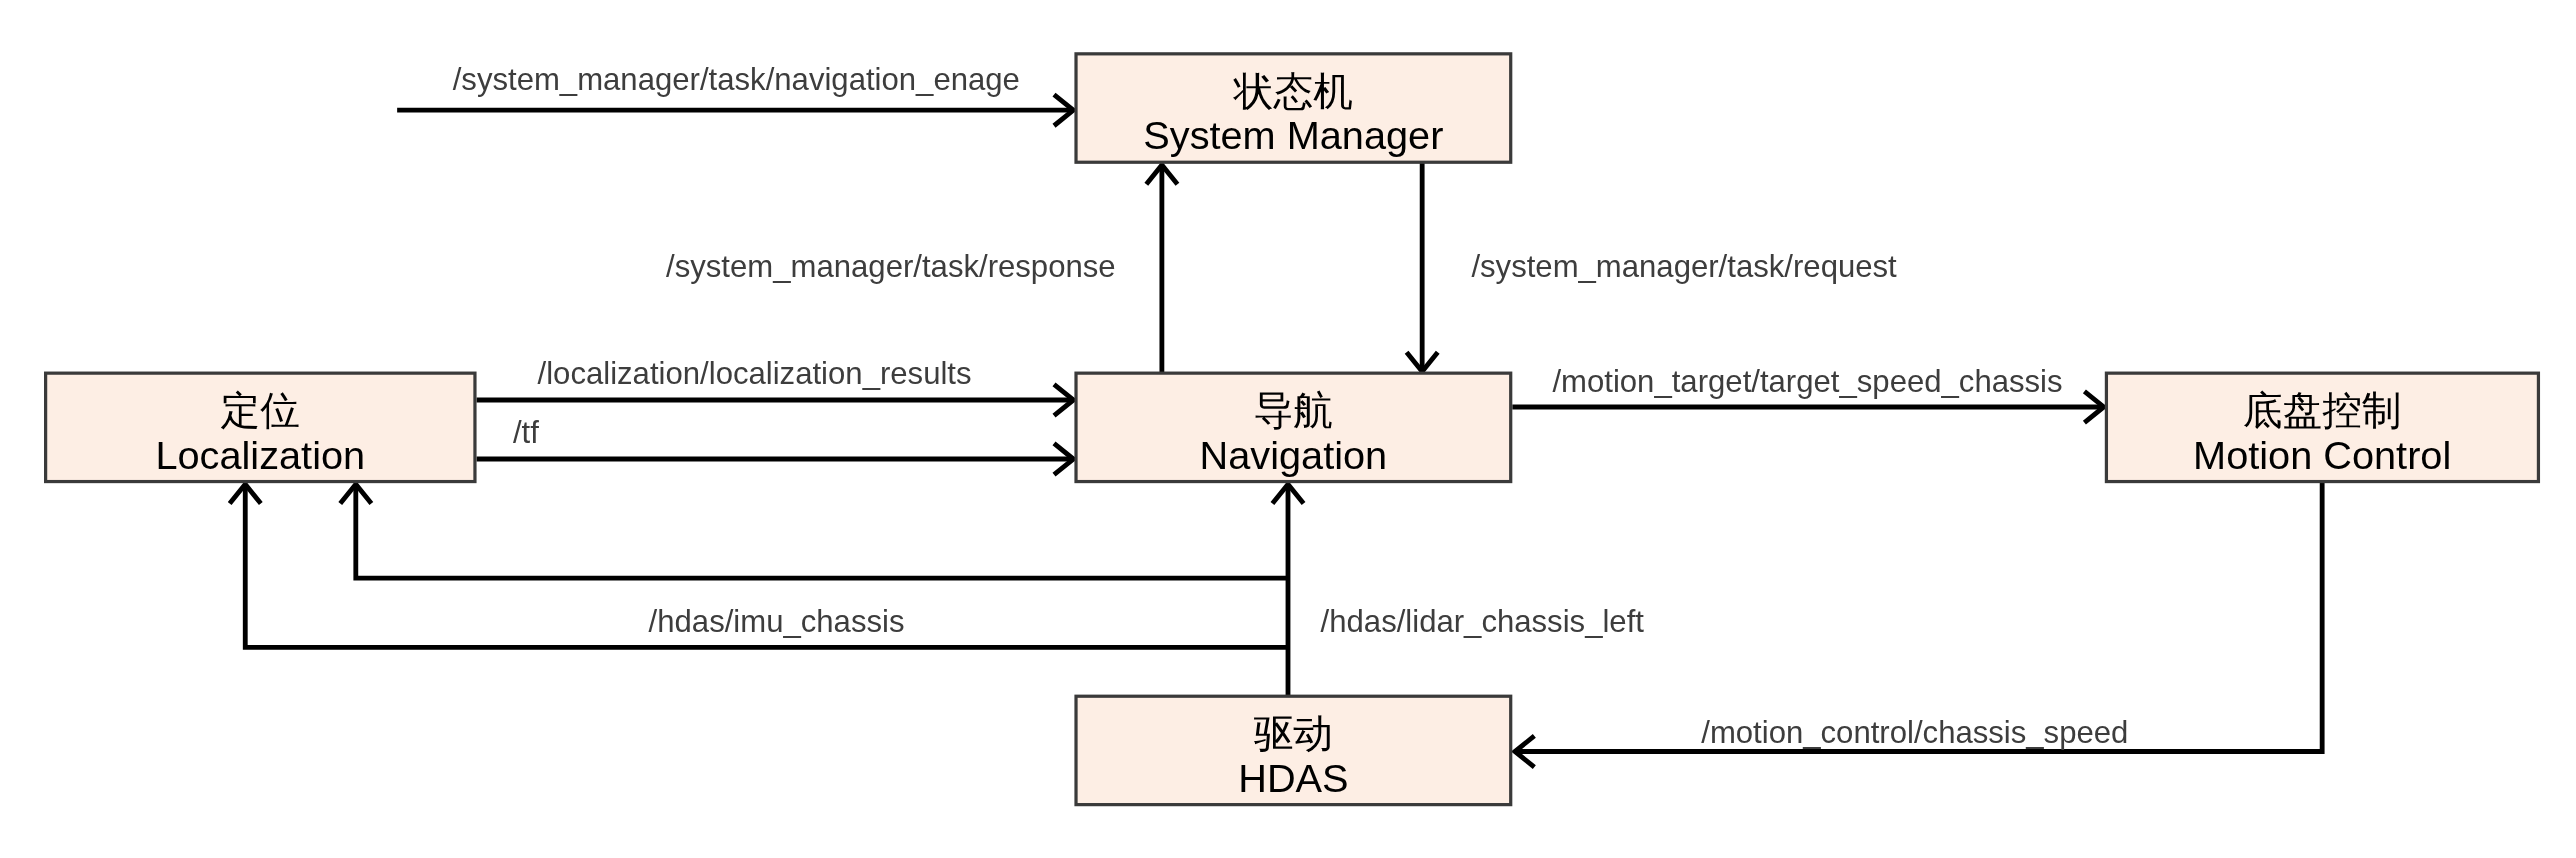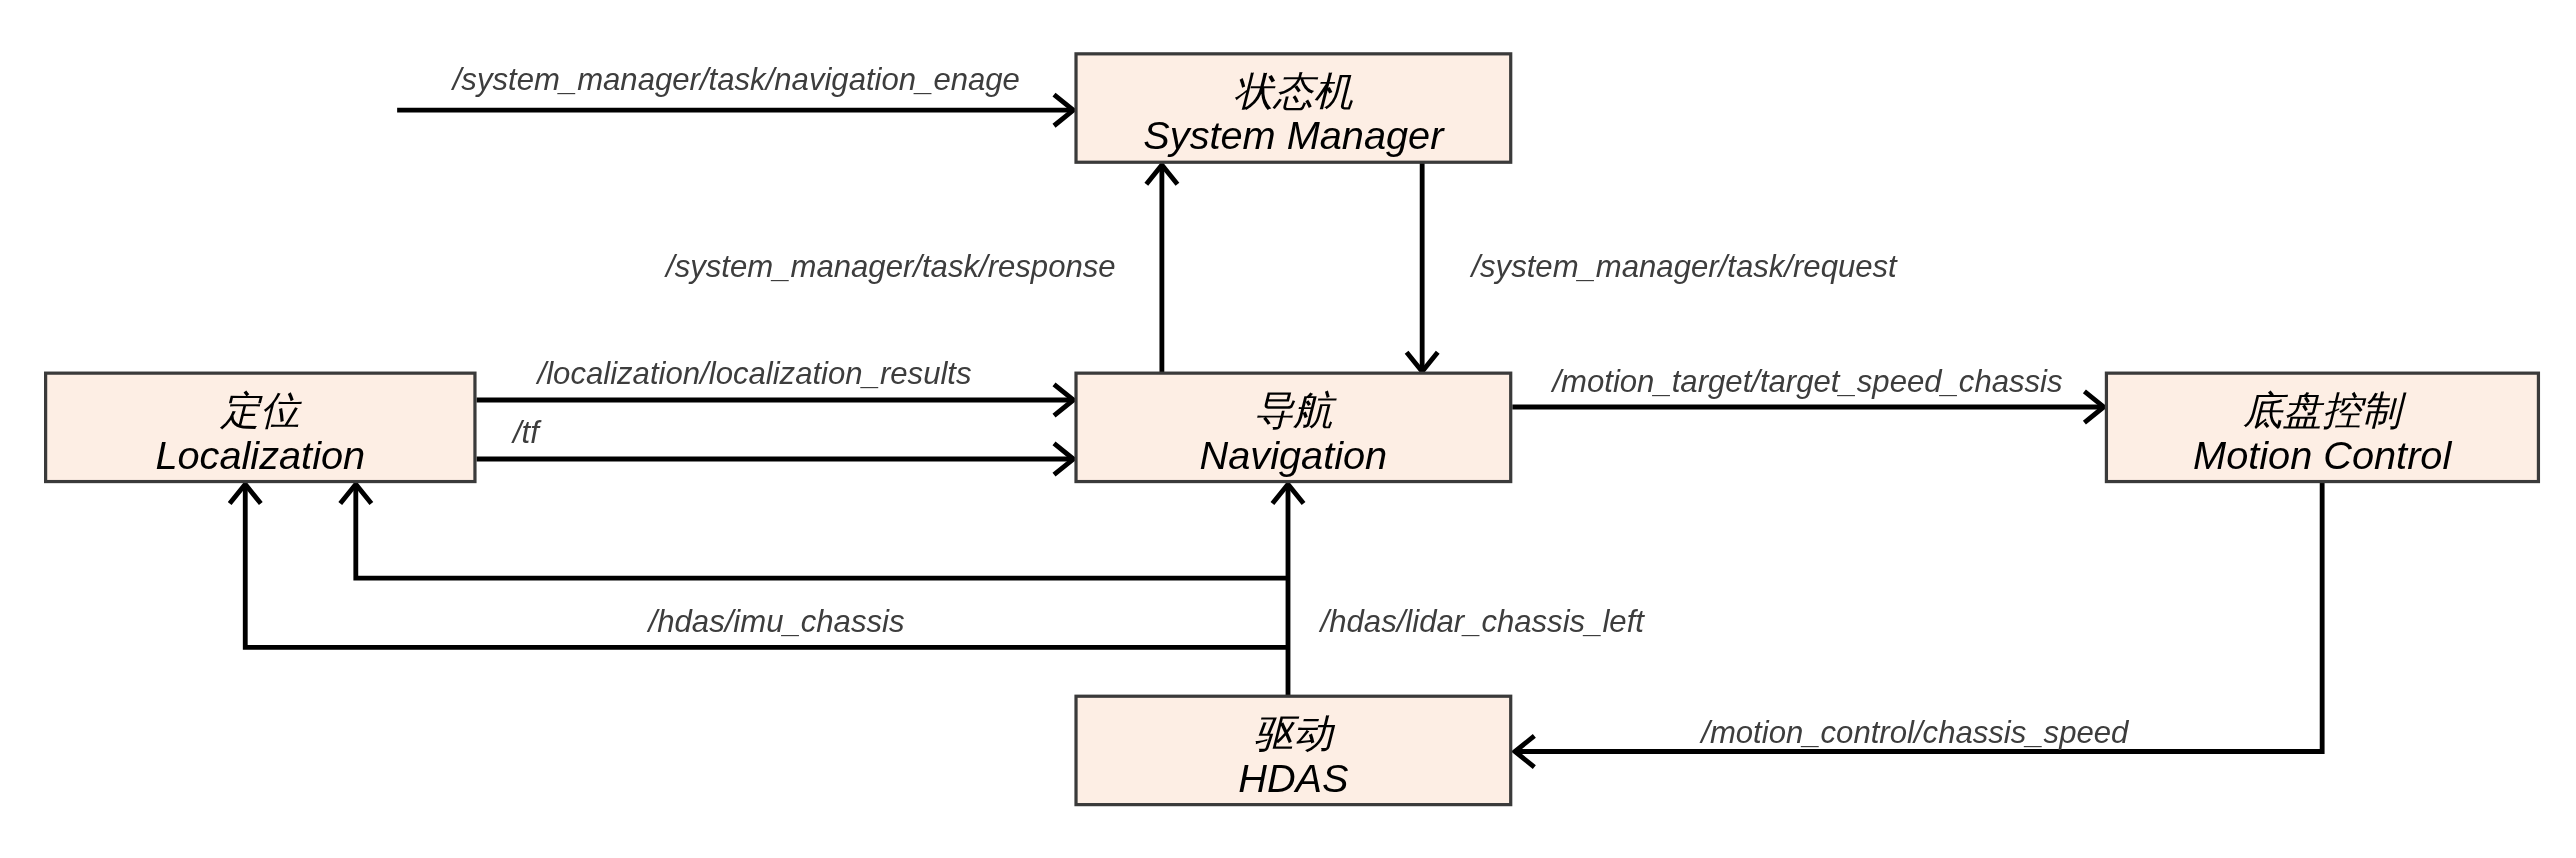--- a/index.html
+++ b/index.html
@@ -4,21 +4,21 @@
 <style>
   :root {
     --background: #ffffff;
     --node-fill: #fdeee4;
     --node-border: #3a3a3a;
     --node-text: #000000;
     --edge: #000000;
     --topic-text: #3d3d3d;
   }
   html, body { margin: 0; padding: 0; background: var(--background); }
-  .stage { width: 2364px; height: 859px; position: relative; background: var(--background); font-style: italic; }
+  .stage { width: 2364px; height: 859px; position: relative; background: var(--background); }
   svg { display: block; }
 
   .node-rect {
     fill: var(--node-fill);
     stroke: var(--node-border);
     stroke-width: 6;
   }
   .edge {
     fill: none;
     stroke: var(--edge);

